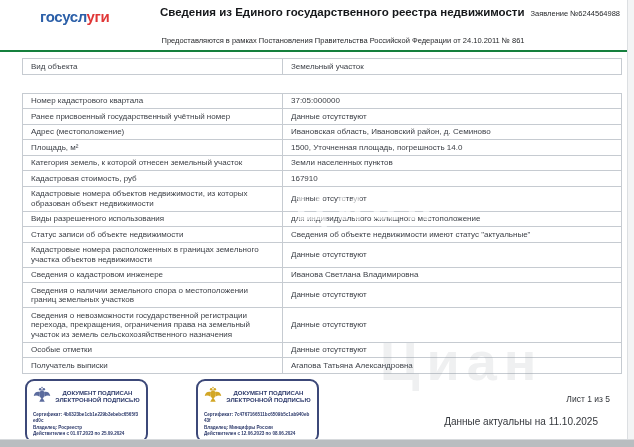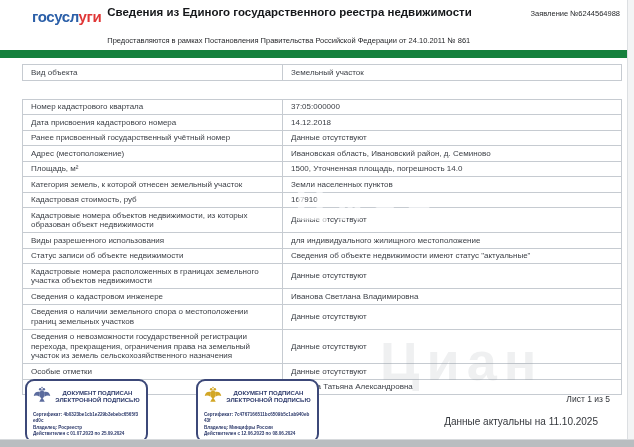--- a/index.html
+++ b/index.html
@@ -2,26 +2,26 @@
 <html><head>
 <meta charset="utf-8">
 <style>
   * { margin:0; padding:0; box-sizing:border-box; }
   html,body { background:#888; }
   .page {
     width:634px; height:447px; position:relative; overflow:hidden;
     background:#ffffff; font-family:"Liberation Sans", sans-serif; margin:0 auto;
   }
   
-  .header { display:flex; align-items:flex-start; padding:6px 14px 5px 32px;
-            border-bottom:8px solid #15803d; }
+  .header { display:flex; align-items:flex-start; padding:6px 14px 5px 40px;
+            border-bottom:2px solid #15803d; }
   .logo { font-size:15px; font-weight:bold; letter-spacing:-0.4px; margin-top:2px; white-space:nowrap; }
   .logo .blue { color:#2b5fa8; }
   .logo .red  { color:#e03636; }
-  .head-center { flex:1; text-align:left; padding:0 6px; }
+  .head-center { flex:1; text-align:right; padding:0 6px; }
   .doc-title { font-size:11.5px; font-weight:bold; color:#15171a; }
   .doc-subtitle { font-size:7.5px; color:#26282b; margin-top:18px; }
   .app-number { font-size:7.5px; color:#26282b; margin-top:3px; white-space:nowrap; }
   
   .content { margin:6px 12px 0 22px; }
   table { width:600px; border-collapse:collapse; table-layout:fixed; }
   td { border:1px solid #c6cbd1; font-size:8px; line-height:9.5px;
        padding:2.5px 8px; color:#3a3e45; vertical-align:middle; background:transparent; }
   td.lbl { width:260px; }
   .section-title { font-size:9.5px; font-weight:bold; color:#101214; margin:8px 0 4px 2px; }
@@ -77,24 +77,20 @@
       </tr>
     </tbody>
       </table>
 
 
     <table class="t2">
       <tbody>
           <tr>
         <td class="lbl">Номер кадастрового квартала</td>
         <td>37:05:000000</td>
-      </tr>
-      <tr>
-        <td class="lbl">Дата присвоения кадастрового номера</td>
-        <td>14.12.2018</td>
       </tr>
       <tr>
         <td class="lbl">Ранее присвоенный государственный учётный номер</td>
         <td>Данные отсутствуют</td>
       </tr>
       <tr>
         <td class="lbl">Адрес (местоположение)</td>
         <td>Ивановская область, Ивановский район, д. Семиново</td>
       </tr>
       <tr>

